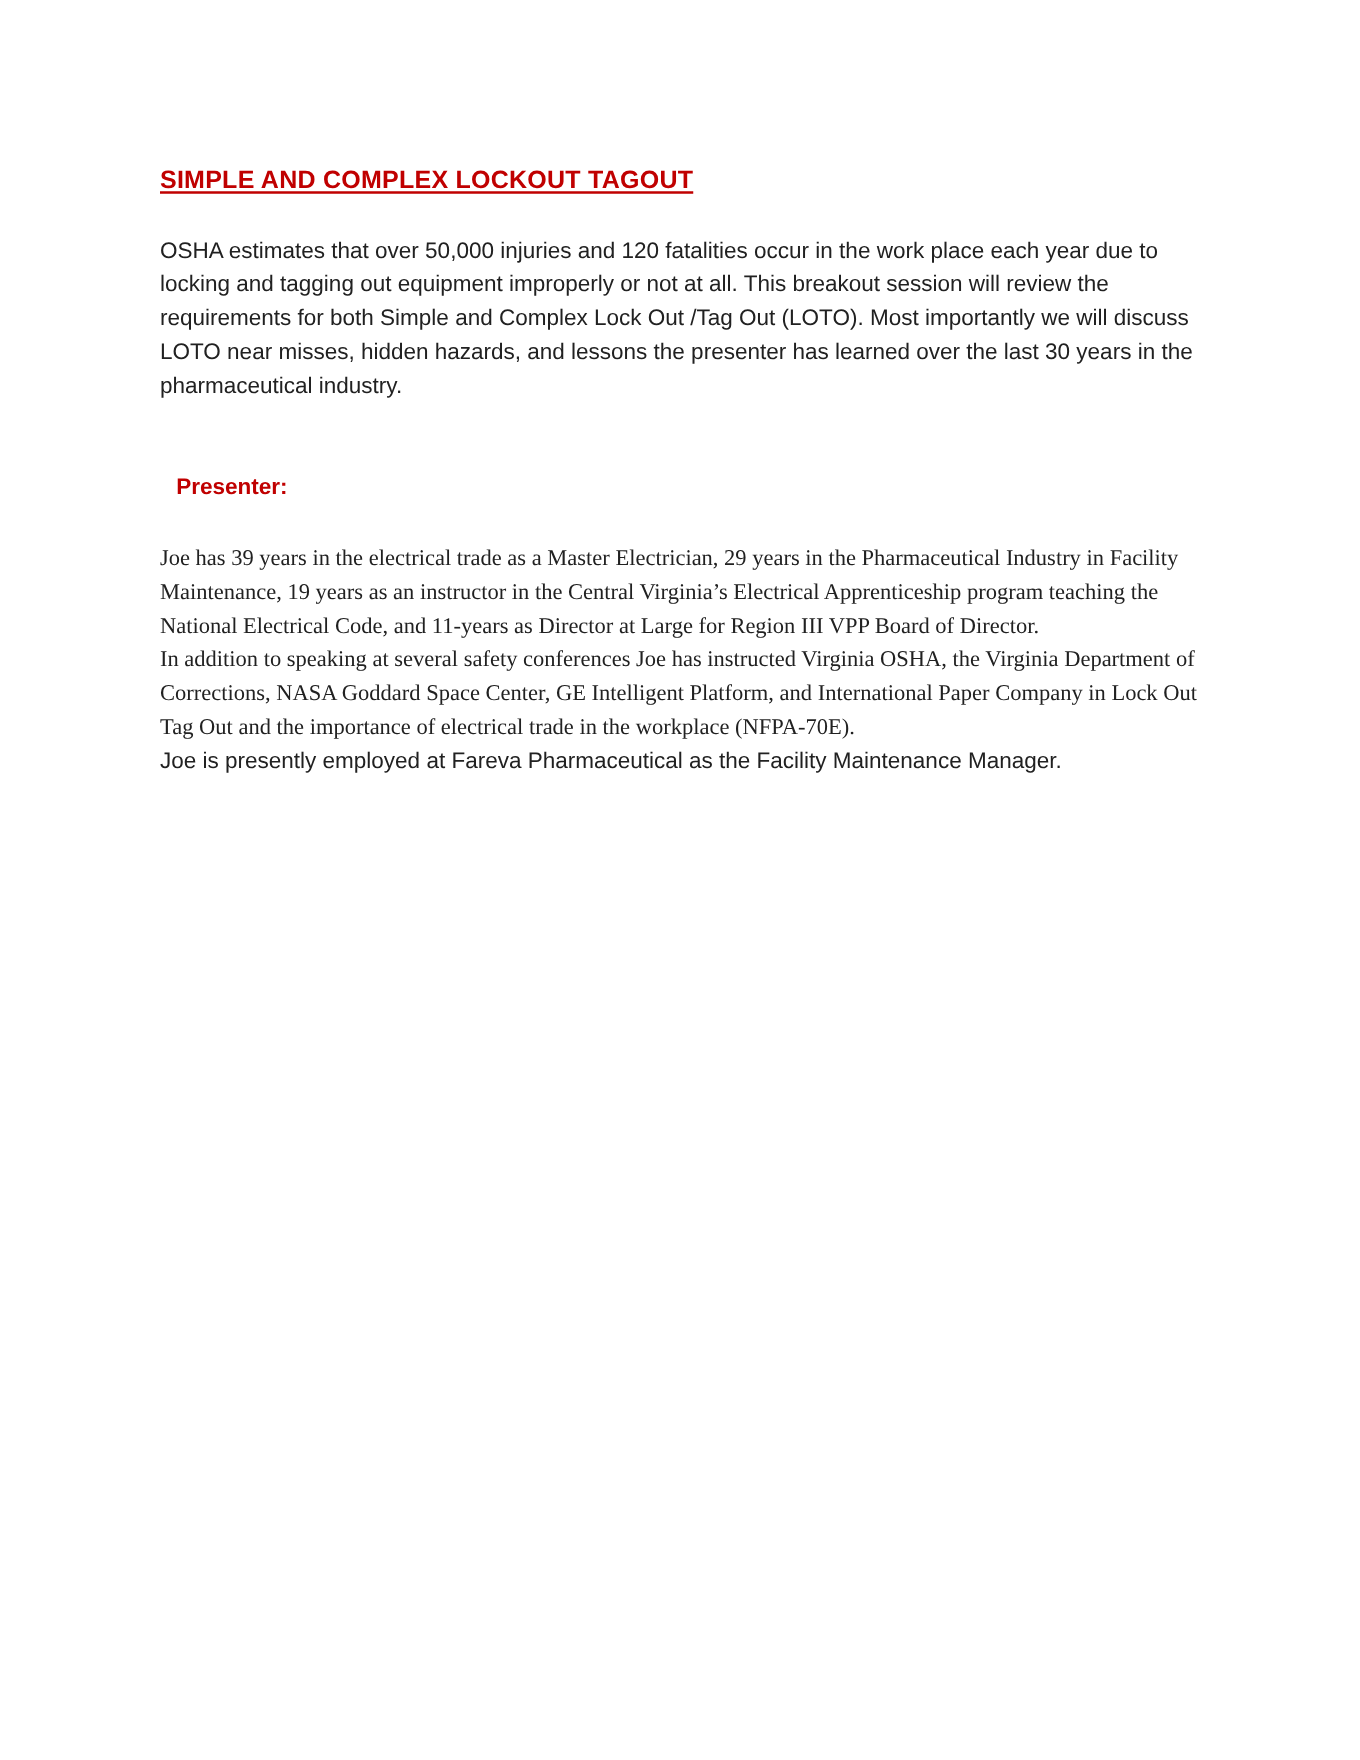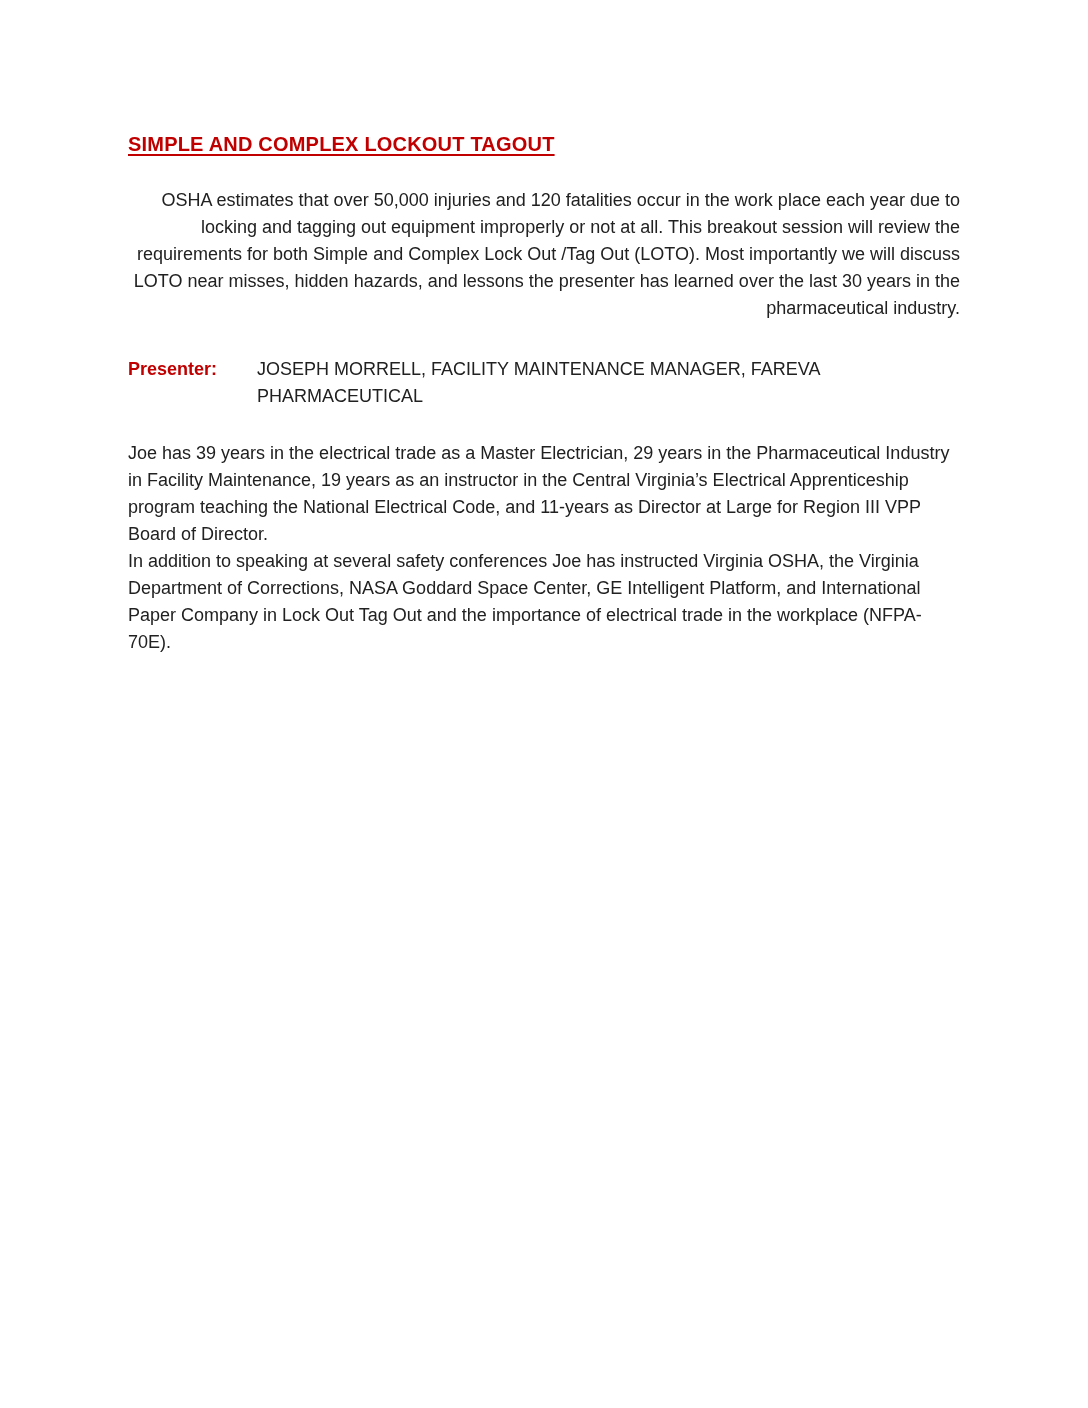--- a/index.html
+++ b/index.html
@@ -28,53 +28,54 @@
     text-decoration: underline;
     text-underline-offset: 3px;
     letter-spacing: 0.2px;
   }
   p.body {
     margin: 0;
     font-size: 18px;
     line-height: 27px;
     max-width: 836px;
   }
-  .intro-block { margin-bottom: 34px; text-align: right; }
+  .intro-block { margin-bottom: 54px; }
   .presenter-row {
     display: flex;
     align-items: flex-start;
     margin-bottom: 30px;
     font-size: 18px;
     line-height: 27px;
   }
   .presenter-label {
     width: 129px;
     flex: 0 0 129px;
     font-weight: 700;
     color: #c00000;
+    margin-left: 13px;
   }
   .presenter-value {
     max-width: 600px;
   }
-  .bio-gap { margin-bottom: 27px; }
+  .bio-gap { margin-bottom: 27px; font-family: Liberation Serif, serif; }
 </style>
 </head>
 <body>
 
 <div class="page">
 
   <h1 class="doc-title">SIMPLE AND COMPLEX LOCKOUT TAGOUT</h1>
 
   <div class="intro-block">
     <p class="body">OSHA estimates that over 50,000 injuries and 120 fatalities occur in the work place each year due to locking and tagging out equipment improperly or not at all. This breakout session will review the requirements for both Simple and Complex Lock Out /Tag Out (LOTO). Most importantly we will discuss LOTO near misses, hidden hazards, and lessons the presenter has learned over the last 30 years in the pharmaceutical industry.</p>
   </div>
 
   <div class="presenter-row">
     <span class="presenter-label">Presenter:</span>
-    <span class="presenter-value">JOSEPH MORRELL, FACILITY MAINTENANCE MANAGER, FAREVA PHARMACEUTICAL</span>
   </div>
 
   <p class="body bio-gap">Joe has 39 years in the electrical trade as a Master Electrician, 29 years in the Pharmaceutical Industry in Facility Maintenance, 19 years as an instructor in the Central Virginia’s Electrical Apprenticeship program teaching the National Electrical Code, and 11-years as Director at Large for Region III VPP Board of Director.</p>
 
   <p class="body bio-gap">In addition to speaking at several safety conferences Joe has instructed Virginia OSHA, the Virginia Department of Corrections, NASA Goddard Space Center, GE Intelligent Platform, and International Paper Company in Lock Out Tag Out and the importance of electrical trade in the workplace (NFPA-70E).</p>
 
+  <p class="body">Joe is presently employed at Fareva Pharmaceutical as the Facility Maintenance Manager.</p>
 
 </div>
 
 </body></html>

